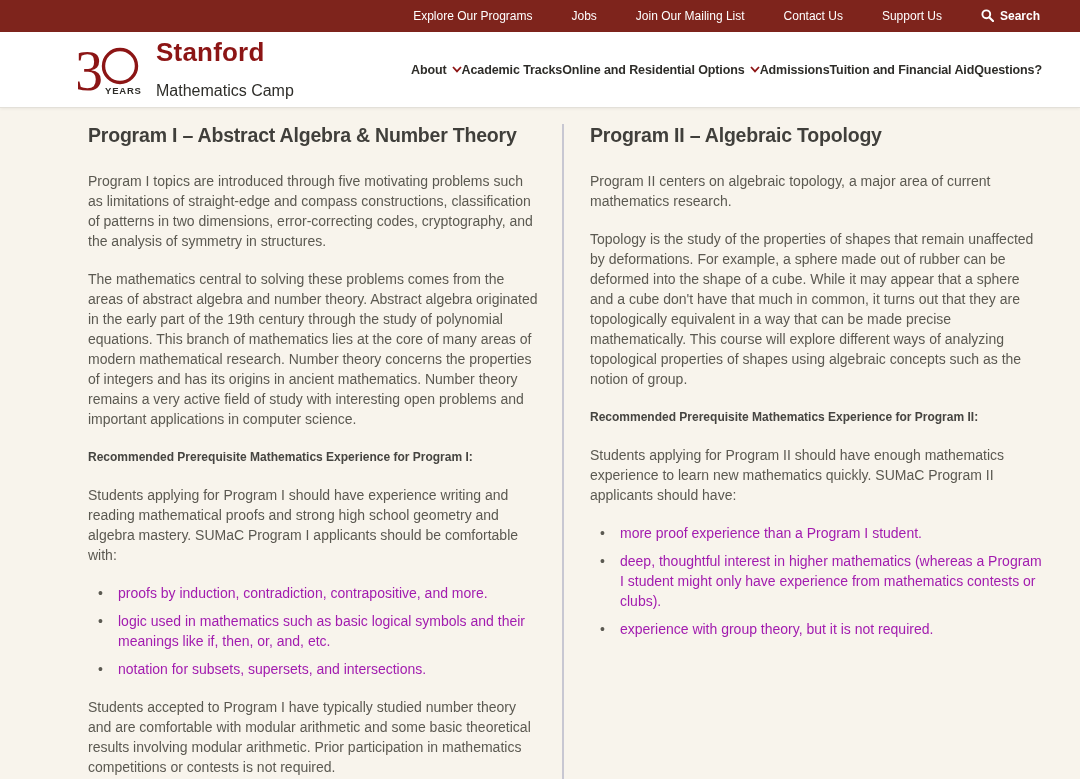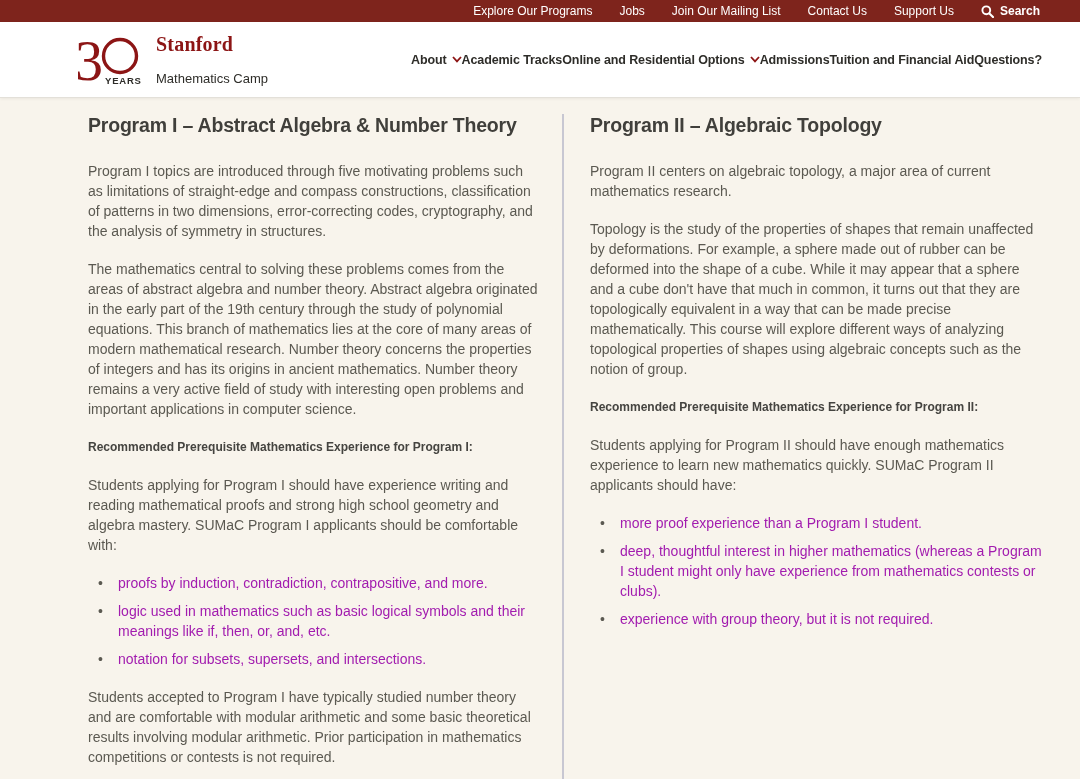--- a/index.html
+++ b/index.html
@@ -1,46 +1,46 @@
 <!DOCTYPE html>
 <html><head>
 <meta charset="utf-8">
 <style>
   * { margin:0; padding:0; box-sizing:border-box; }
   html,body { width:1080px; height:779px; overflow:hidden; }
   body { font-family:"Liberation Sans","DejaVu Sans",sans-serif; background:#f8f4ec; }
 
   
   .topbar {
-    height:22px; background:#7e241c;
+    height:32px; background:#7e241c;
     display:flex; align-items:center; justify-content:flex-end;
-    gap:27px; padding-right:40px;
+    gap:39px; padding-right:40px;
   }
   .topbar a {
     color:#ffffff; font-size:12px; text-decoration:none; white-space:nowrap;
   }
-  .search-link { display:flex; align-items:center; gap:6px; color:#fff; font-size:12px; font-weight:600; text-decoration:none; cursor:pointer; }
+  .search-link { display:flex; align-items:flex-start; gap:6px; color:#fff; font-size:12px; font-weight:600; text-decoration:none; cursor:pointer; }
 
   
   .header {
     height:76px; background:#ffffff;
     display:flex; align-items:center;
     padding-left:78px;
     border-bottom:1px solid #e3e0d9;
     box-shadow:0 1px 3px rgba(0,0,0,.06);
     position:relative; z-index:2;
   }
   .logo { display:flex; align-items:center; text-decoration:none; cursor:pointer; }
   .logo-mark { width:64px; height:54px; flex:none; }
   .brand { margin-left:14px; line-height:1.05; }
   .brand-stanford {
-    font-family:Liberation Serif, serif;
-    color:#8c1515; font-size:20px; font-weight:600; letter-spacing:.2px;
+    font-family:Liberation Sans, sans-serif;
+    color:#8c1515; font-size:26px; font-weight:600; letter-spacing:.2px;
   }
-  .brand-sub { color:#2e2d29; font-size:13px; margin-top:17px; }
+  .brand-sub { color:#2e2d29; font-size:16px; margin-top:17px; }
 
   .nav {
     margin-left:auto; padding-right:38px;
     display:flex; align-items:center; 
     white-space:nowrap;
   }
   .nav-item {
     color:#2e2d29; font-size:12.5px; font-weight:700; letter-spacing:-.1px;
     text-decoration:none; display:flex; align-items:center; gap:5px; cursor:pointer;
   }

